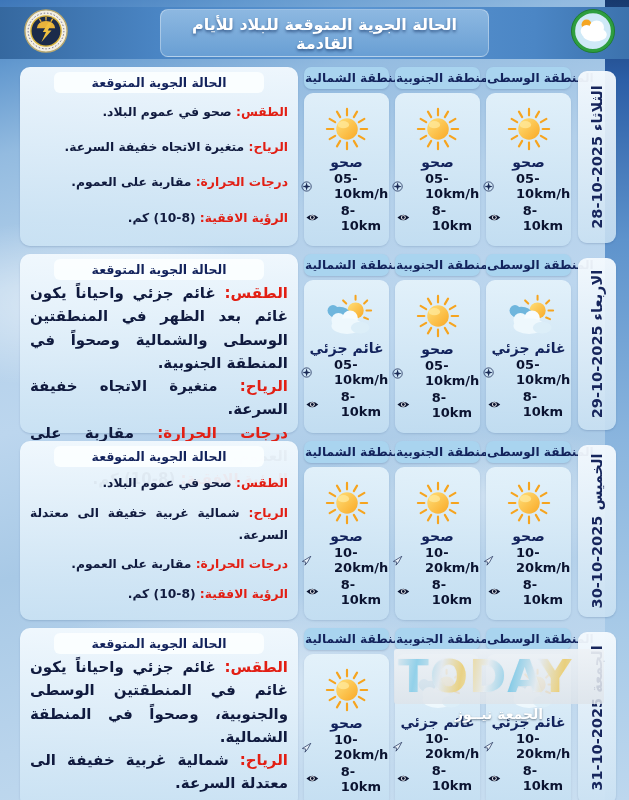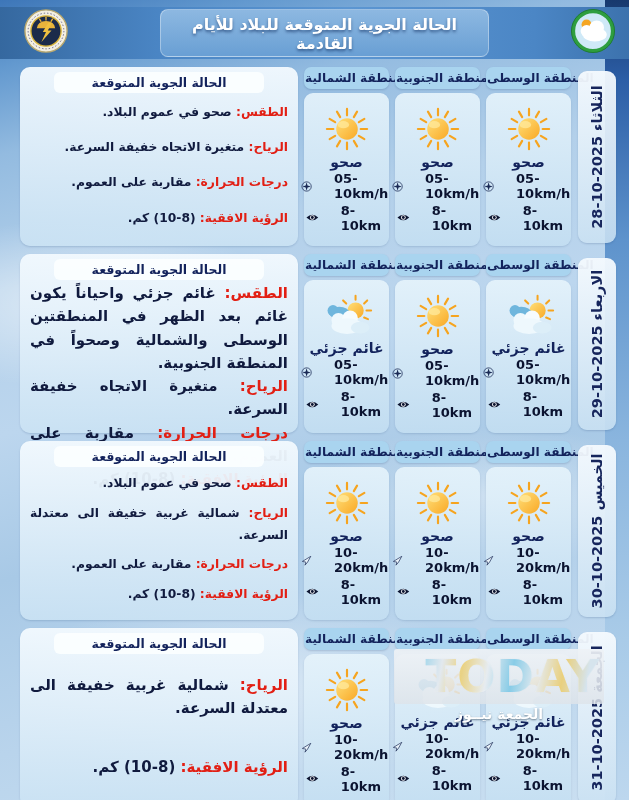--- a/index.html
+++ b/index.html
@@ -53,21 +53,21 @@
   .date-strip{flex:0 0 40px;display:flex;align-items:center;justify-content:center;}
   .date-pill{width:38px;height:172px;border-radius:9px;position:relative;
     background:linear-gradient(180deg,rgba(245,250,254,.95),rgba(203,226,243,.85));
     box-shadow:0 1px 2px rgba(30,60,110,.2);}
   .date-text{position:absolute;top:50%;left:50%;transform:translate(-50%,-50%) rotate(-90deg);
     white-space:nowrap;font-size:14.5px;font-weight:bold;color:#16255c;direction:rtl;}
 
   
   .watermark{position:absolute;left:394px;top:642px;width:210px;z-index:5;}
   .wm-band{background:linear-gradient(180deg,rgba(238,242,246,.92),rgba(222,228,234,.84));border-radius:3px;padding:0 4px;}
-  .wm-today{font-size:45px;font-weight:900;letter-spacing:1px;line-height:55px;text-align:right;
+  .wm-today{font-size:45px;font-weight:900;letter-spacing:1px;line-height:55px;text-align:left;
     background:linear-gradient(100deg,#eef7fc 0%,#6fd0f2 10%,#f4f8fb 22%,#ffd24a 32%,#fbfdfe 44%,#5fc8ee 56%,#f6fafc 68%,#ffce3f 80%,#dff0f9 92%);
     -webkit-background-clip:text;background-clip:text;color:transparent;
     text-shadow:0 0 1px rgba(200,210,220,.4);}
   @supports not ((-webkit-background-clip:text) or (background-clip:text)){.wm-today{color:#f4f8fb;}}
   .wm-news{display:flex;align-items:center;justify-content:center;gap:14px;margin-top:2px;}
   .wm-news-en{color:#fff;font-weight:bold;font-size:16px;letter-spacing:9px;text-shadow:0 1px 2px rgba(70,90,110,.75);}
   .wm-news-ar{color:#fff;font-weight:bold;font-size:14px;text-shadow:0 1px 2px rgba(70,90,110,.75);}
 </style>
 </head>
 <body>
@@ -439,20 +439,21 @@
       <div class="date-pill">
           <span class="date-text">الخميس 2025-10-30</span>
         </div>
     </div>
   </section>
 
   <section class="row">
     <div class="text-panel dense">
       <div class="panel-header">الحالة الجوية المتوقعة</div>
       <div class="panel-body">
+        <p class="line"><span class="lbl">الطقس:</span> <span>غائم جزئي واحياناً يكون غائم في المنطقتين الوسطى والجنوبية، وصحواً في المنطقة الشمالية.</span></p>
         <p class="line"><span class="lbl">الرياح:</span> <span>شمالية غربية خفيفة الى معتدلة السرعة.</span></p>
         <p class="line"><span class="lbl">الرؤية الافقية:</span> <span>(8-10) كم.</span></p>
       </div>
     </div>
     <div class="wcol">
       <div class="region-pill">المنطقة الشمالية</div>
       <div class="wcard">
         <svg class="wicon">
             <use href="#sym-sun"></use>
           </svg>

